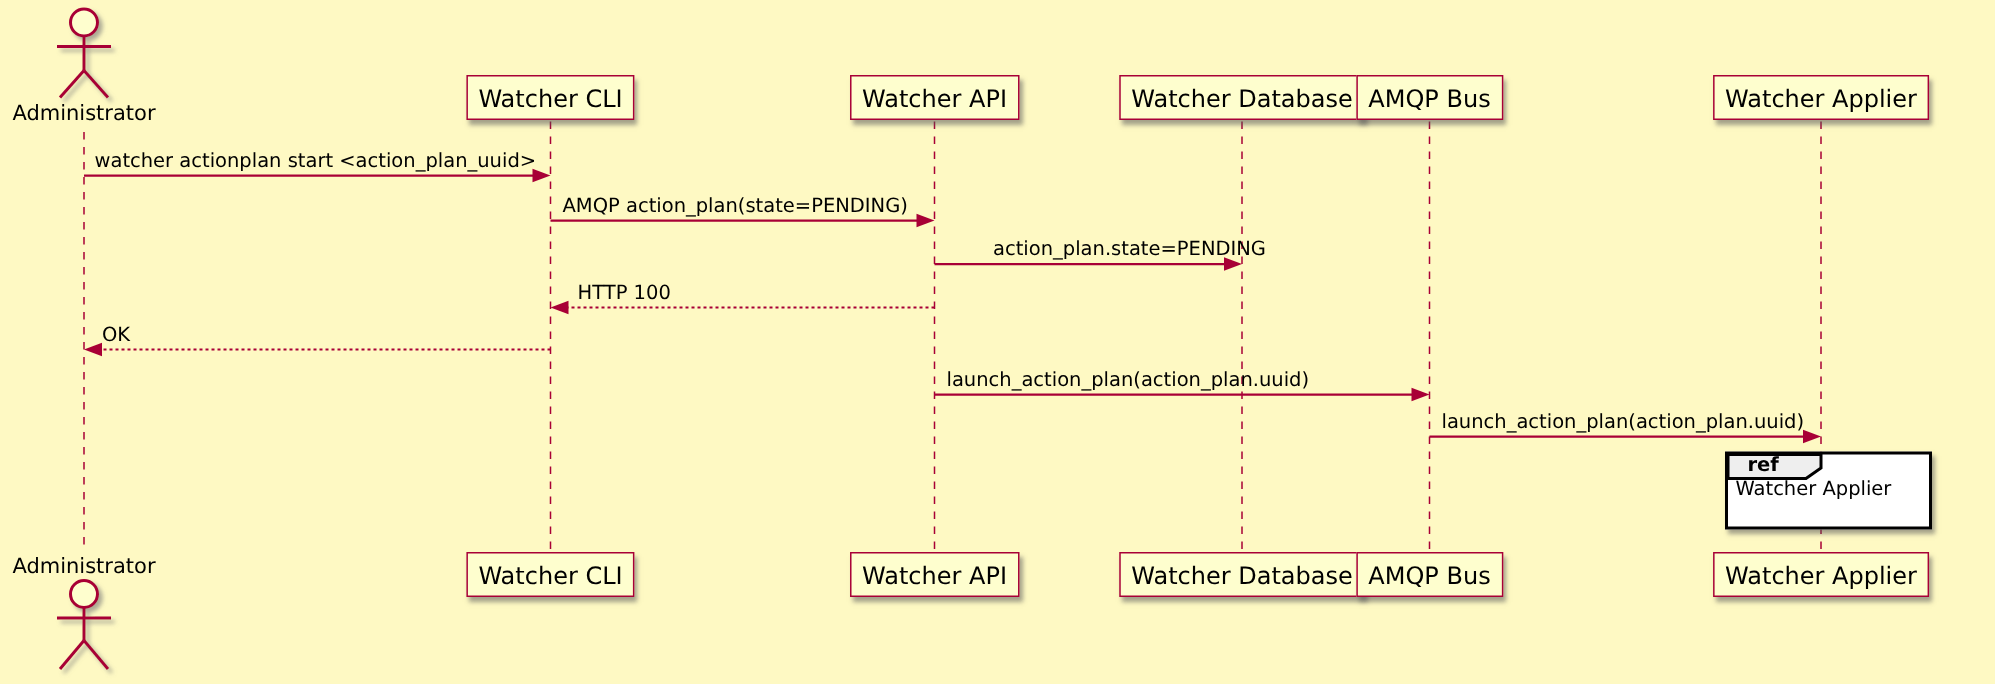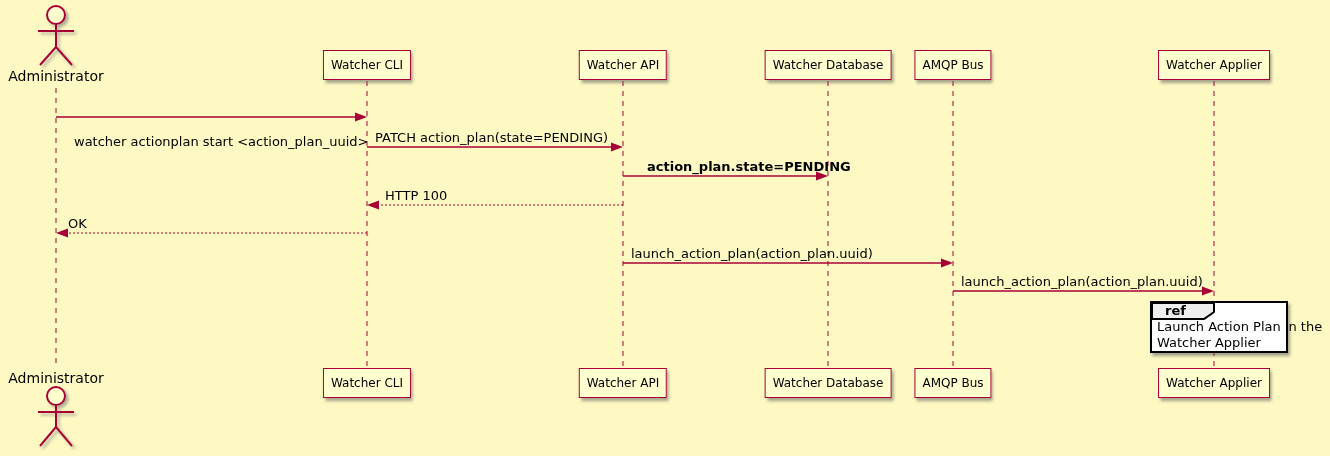--- a/index.html
+++ b/index.html
@@ -18,21 +18,21 @@
     z-index: 1;
   }
   .pbox {
     position: absolute;
     top: 50px;
     transform: translateX(-50%);
     background: #FEFECE;
     border: 1.5px solid #A80036;
     box-shadow: 2px 3px 3px rgba(90,90,90,0.55);
     padding: 5px 7px 4px 7px;
-    font-size: 12px;
+    font-size: 16px;
     line-height: 19px;
     white-space: nowrap;
     z-index: 2;
   }
   .pbox.bottom { top: 368px; }
   .actor-label {
     position: absolute;
     transform: translateX(-50%);
     font-size: 14px;
     white-space: nowrap;
@@ -155,32 +155,31 @@
   <div class="pbox" style="left:828px;">Watcher Database</div>
   <div class="pbox" style="left:953px;">AMQP Bus</div>
   <div class="pbox" style="left:1214px;">Watcher Applier</div>
 
   <div class="pbox bottom" style="left:367px;">Watcher CLI</div>
   <div class="pbox bottom" style="left:623px;">Watcher API</div>
   <div class="pbox bottom" style="left:828px;">Watcher Database</div>
   <div class="pbox bottom" style="left:953px;">AMQP Bus</div>
   <div class="pbox bottom" style="left:1214px;">Watcher Applier</div>
 
-  <div class="msg-label" style="left:74px;  top:100px;margin-top:34px;">watcher actionplan start &lt;action_plan_uuid&gt;</div>
-  <div class="msg-label" style="left:375px; top:130px;">PATCH action_plan(state=PENDING)</div>
-  <div class="msg-label" style="left:647px; top:159px;font-weight:bold;">action_plan.state=PENDING</div>
+  <div class="msg-label" style="left:63px;  top:100px;">watcher actionplan start &lt;action_plan_uuid&gt;</div>
+  <div class="msg-label" style="left:375px; top:130px;">AMQP action_plan(state=PENDING)</div>
+  <div class="msg-label" style="left:662px; top:159px;">action_plan.state=PENDING</div>
   <div class="msg-label" style="left:385px; top:188px;">HTTP 100</div>
   <div class="msg-label" style="left:68px;  top:216px;">OK</div>
   <div class="msg-label" style="left:631px; top:246px;">launch_action_plan(action_plan.uuid)</div>
   <div class="msg-label" style="left:961px; top:274px;">launch_action_plan(action_plan.uuid)</div>
 
   <div class="ref-box">
     <svg class="ref-tab-svg" width="70" height="19" viewBox="0 0 70 19">
       <path d="M1,1 H63 V10 L53,17 H1 Z" fill="#EEEEEE" stroke="#000000" stroke-width="2"></path>
     </svg>
     <div class="ref-keyword">ref</div>
     <div class="ref-body">
-      <div>Launch Action Plan in the</div>
       <div>Watcher Applier</div>
     </div>
   </div>
 
 </div>
 
 </body></html>

